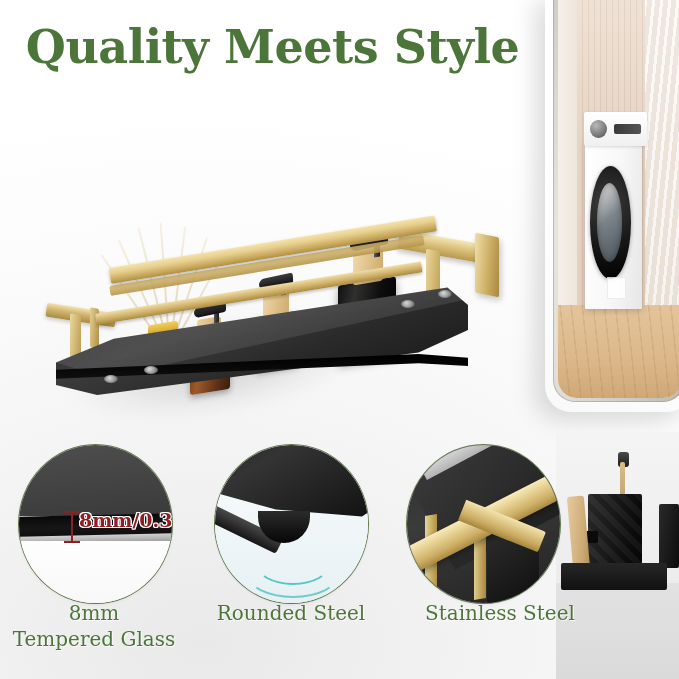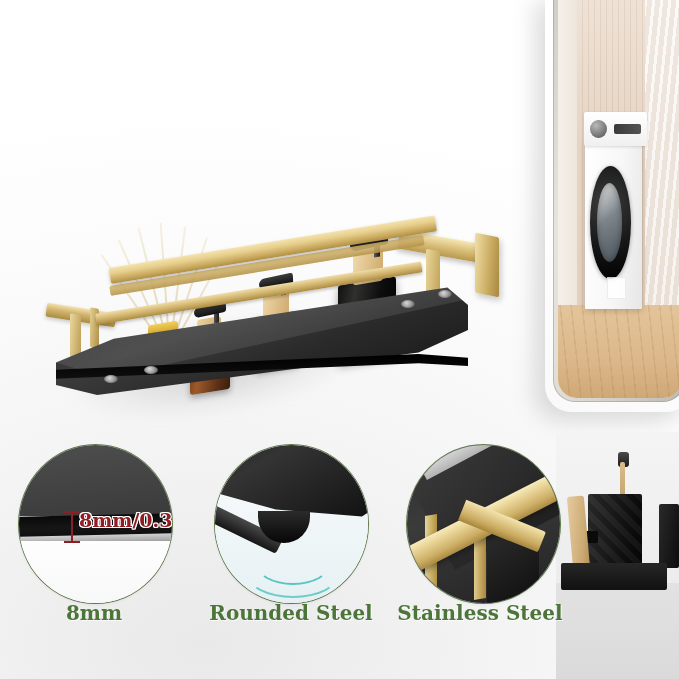--- a/index.html
+++ b/index.html
@@ -346,21 +346,21 @@
     position:absolute;width:153px;height:158px;
     border-radius:50%;
     border:1px solid #5d7a4c;
     overflow:hidden;
     background:#fdfdfd;
     box-shadow:0 1px 3px rgba(0,0,0,.05);
   }
   .f-label{
     position:absolute;width:190px;text-align:center;
     font-family:"DejaVu Serif", serif;
-    font-weight:bold;font-size:20px;line-height:26px;
+    font-weight:normal;font-size:20px;line-height:26px;
     color:#4c7539;
     text-shadow:1px 1px 0 rgba(255,255,255,.8);
   }
 
   
   .c1{left:18px;top:444px;}
   .c1-top{
     position:absolute;left:-6%;top:0;width:112%;height:45%;
     background:linear-gradient(175deg,#4e4e4e 0%,#454545 45%,#3a3a3a 100%);
   }
@@ -464,21 +464,21 @@
   .c3-leg2{
     position:absolute;left:44%;top:56%;width:8%;height:42%;
     background:linear-gradient(90deg,#e0cb8e,#a9883b);
     transform:skewY(-9deg);
   }
   .c3-blk{
     position:absolute;left:52%;top:58%;width:34%;height:40%;
     background:linear-gradient(150deg,#2a2a2a,#101010);
     transform:skewY(-9deg);
   }
-  .c3-lab{left:385px;top:600px;}
+  .c3-lab{left:405px;top:600px;}
 
   
   .tb-scene{
     position:absolute;left:556px;top:432px;width:123px;height:247px;
     z-index:14;overflow:hidden;
   }
   .tb-wall{
     position:absolute;left:0;top:0;width:100%;height:63%;
     background:linear-gradient(180deg,#f4f4f4,#ececec);
   }
@@ -522,20 +522,21 @@
   .tb-clip{
     position:absolute;left:24%;bottom:55%;width:10%;height:5%;
     background:#0a0a0a;border-radius:1px;
   }
 </style>
 </head>
 <body>
 
 <div class="canvas">
 
+  <div class="title">Quality Meets Style</div>
 
   <div class="mirror-wrap">
     <div class="mirror-shadow"></div>
     <div class="mirror-frame">
       <div class="mirror-glass">
         <div class="m-wall"></div>
         <div class="m-wall-left"></div>
         <div class="m-curtain"></div>
         <div class="m-floor"></div>
         <div class="m-washer">
@@ -623,20 +624,21 @@
       <div class="c1-band"></div>
       <div class="c1-sheen"></div>
       <div class="c1-white"></div>
       <div class="cal-cap-t"></div>
       <div class="cal-line"></div>
       <div class="cal-cap-b"></div>
       <div class="mm-text">8mm/0.31″</div>
     </div>
     <div class="f-label c1-lab">
       <div>8mm</div>
+      <div>Tempered Glass</div>
     </div>
   </div>
 
   <div class="feature">
     <div class="circle c2">
       <div class="c2-bg"></div>
       <div class="c2-corner"></div>
       <div class="c2-lip"></div>
       <div class="c2-round"></div>
       <div class="ripple r1"></div>

